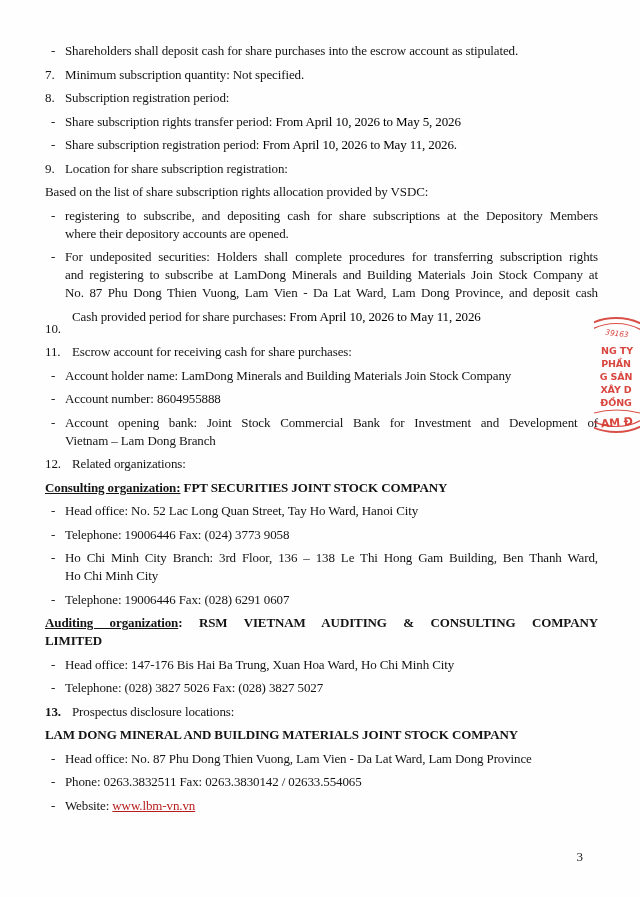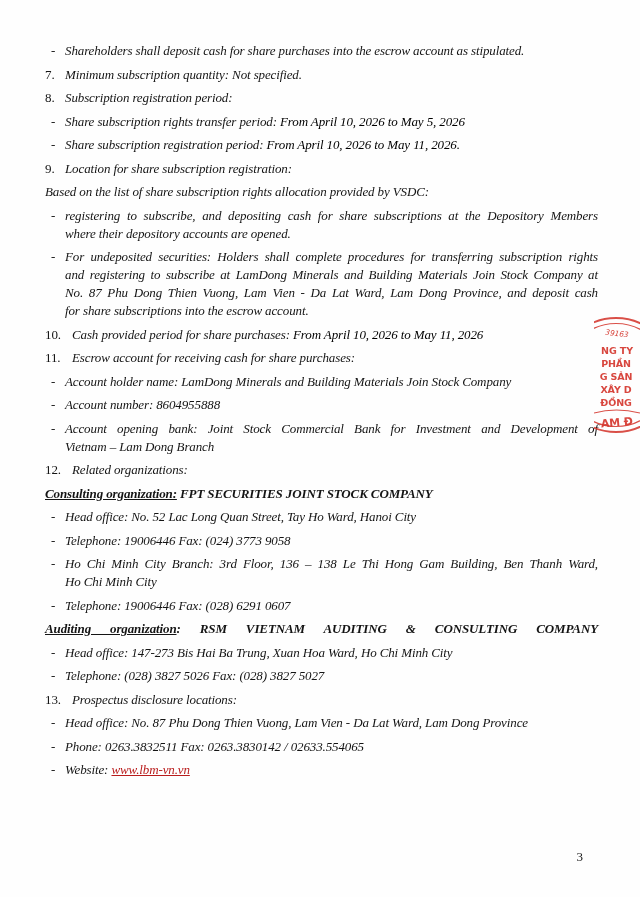--- a/index.html
+++ b/index.html
@@ -14,21 +14,21 @@
     font-size:13px;
     letter-spacing:-0.12px;
   }
   .content{
     position:absolute;
     left:45px;top:42px;width:553px;
   }
   .para{display:flex;margin-bottom:5.5px;}
   .marker{flex:0 0 auto;line-height:18px;}
   .marker.dash{padding-left:6px;box-sizing:border-box;}
-  .body{flex:1 1 auto;min-width:0;line-height:18px;font-style:italic;}
+  .body{flex:1 1 auto;min-width:0;line-height:18px;}
   .line{display:block;}
   .line.jl{text-align:justify;text-align-last:justify;}
   .s-n{}
   .s-r{color:#000000;}
   .s-b{font-weight:bold;margin-top:16px;}
   .s-bu{font-weight:bold;text-decoration:underline;}
   .s-l{color:#b91c1c;text-decoration:underline;cursor:pointer;}
   .page-number{
     position:absolute;
     top:849px;right:57px;
@@ -96,25 +96,24 @@
           <div class="line jl"><span class="s-n">registering to subscribe, and depositing cash for share subscriptions at the Depository Members</span></div>
           <div class="line"><span class="s-n">where their depository accounts are opened.</span></div>
         </div>
       </div>
       <div class="para">
         <span class="marker dash" style="width: 20px;">-</span>
         <div class="body">
           <div class="line jl"><span class="s-n">For undeposited securities: Holders shall complete procedures for transferring subscription rights</span></div>
           <div class="line jl"><span class="s-n">and registering to subscribe at LamDong Minerals and Building Materials Join Stock Company at</span></div>
           <div class="line jl"><span class="s-n">No. 87 Phu Dong Thien Vuong, Lam Vien - Da Lat Ward, Lam Dong Province, and deposit cash</span></div>
-          <div class="line"><span class="s-n">for share subscriptions into the escrow account.</span></div>
-        </div>
-      </div>
-      <div class="para">
-        <span class="marker" style="width: 27px;">10.</span>
+        </div>
+      </div>
+      <div class="para">
+        <span class="marker" style="width: 27px; margin-top: 12px;">10.</span>
         <div class="body">
           <div class="line"><span class="s-n">Cash provided period for share purchases: </span><span class="s-r">From April 10, 2026 to May 11, 2026</span></div>
         </div>
       </div>
       <div class="para">
         <span class="marker" style="width: 27px;">11.</span>
         <div class="body">
           <div class="line"><span class="s-n">Escrow account for receiving cash for share purchases:</span></div>
         </div>
       </div>
@@ -169,38 +168,44 @@
       </div>
       <div class="para">
         <span class="marker dash" style="width: 20px;">-</span>
         <div class="body">
           <div class="line"><span class="s-n">Telephone: 19006446 Fax: (028) 6291 0607</span></div>
         </div>
       </div>
       <div class="para">
         <div class="body">
           <div class="line jl"><span class="s-bu">Auditing organization</span><span class="s-b">: RSM VIETNAM AUDITING &amp; CONSULTING COMPANY</span></div>
-        </div>
-      </div>
-      <div class="para">
-        <span class="marker dash" style="width: 20px;">-</span>
-        <div class="body">
-          <div class="line"><span class="s-n">Head office: 147-273 Bis Hai Ba Trung, Xuan Hoa Ward, Ho Chi Minh City</span></div>
+          <div class="line"><span class="s-b">LIMITED</span></div>
+        </div>
+      </div>
+      <div class="para">
+        <span class="marker dash" style="width: 20px;">-</span>
+        <div class="body">
+          <div class="line"><span class="s-n">Head office: 147-176 Bis Hai Ba Trung, Xuan Hoa Ward, Ho Chi Minh City</span></div>
         </div>
       </div>
       <div class="para">
         <span class="marker dash" style="width: 20px;">-</span>
         <div class="body">
           <div class="line"><span class="s-n">Telephone: (028) 3827 5026 Fax: (028) 3827 5027</span></div>
         </div>
       </div>
       <div class="para">
-        <span class="marker" style="width: 27px;">13.</span>
+        <span class="marker" style="width: 27px; font-weight: bold;">13.</span>
         <div class="body">
           <div class="line"><span class="s-n">Prospectus disclosure locations:</span></div>
+        </div>
+      </div>
+      <div class="para">
+        <div class="body">
+          <div class="line"><span class="s-b">LAM DONG MINERAL AND BUILDING MATERIALS JOINT STOCK COMPANY</span></div>
         </div>
       </div>
       <div class="para">
         <span class="marker dash" style="width: 20px;">-</span>
         <div class="body">
           <div class="line"><span class="s-n">Head office: No. 87 Phu Dong Thien Vuong, Lam Vien - Da Lat Ward, Lam Dong Province</span></div>
         </div>
       </div>
       <div class="para">
         <span class="marker dash" style="width: 20px;">-</span>

